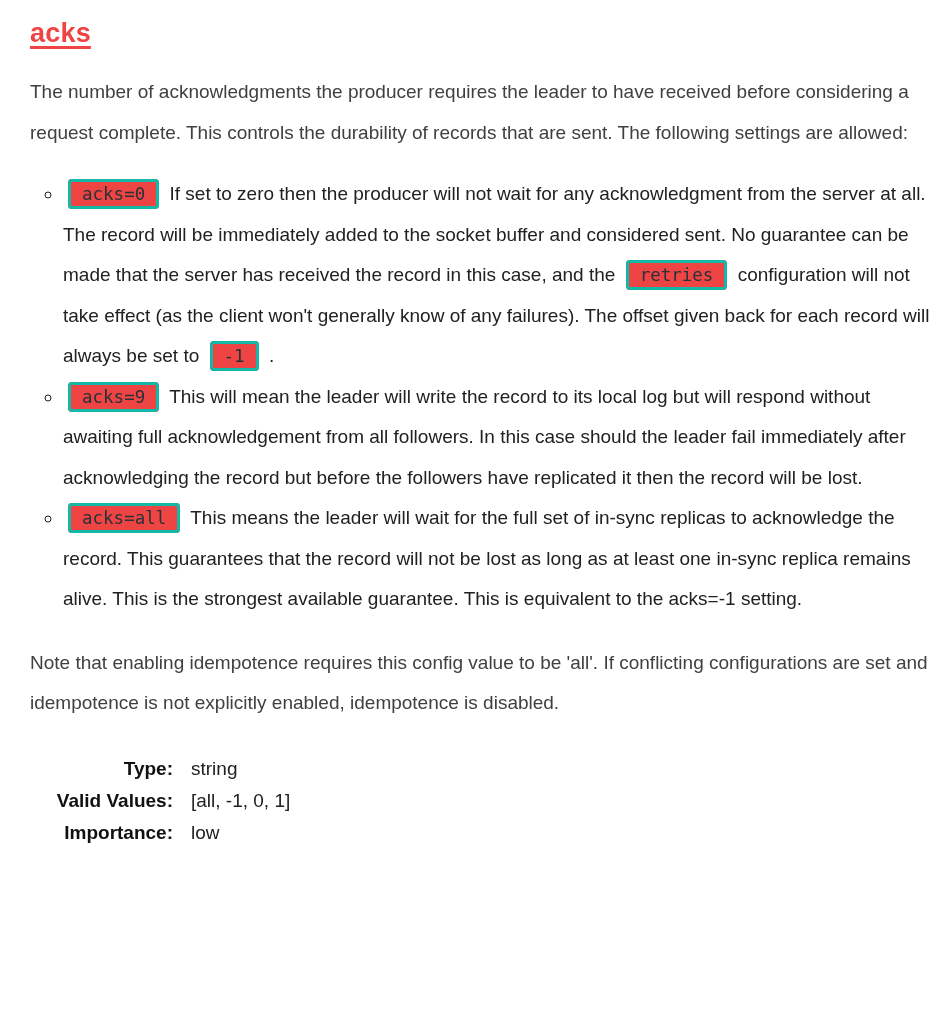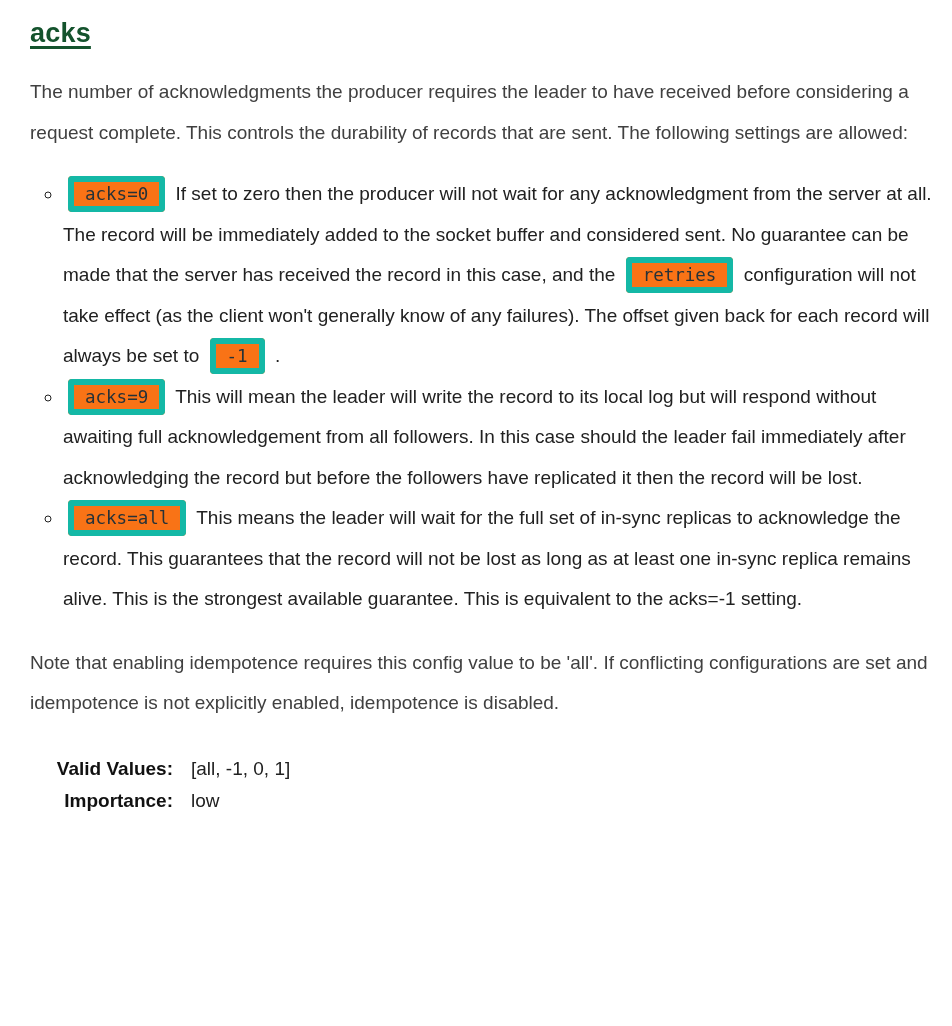--- a/index.html
+++ b/index.html
@@ -9,21 +9,21 @@
     height: 1026px;
     background: #ffffff;
     color: #212121;
     font-family: "Liberation Sans", "DejaVu Sans", sans-serif;
     padding: 4px 16px 0 30px;
     overflow: hidden;
   }
   .page-title {
     font-size: 27px;
     font-weight: 700;
-    color: #14532d;
+    color: #ef4444;
     text-decoration: underline;
     text-decoration-thickness: 2.5px;
     text-underline-offset: 4px;
     margin: 14px 0 0 0;
     display: inline-block;
     letter-spacing: 0.2px;
   }
   p.body-text {
     font-size: 19px;
     line-height: 40.5px;
@@ -37,22 +37,22 @@
   }
   ul.settings-list li {
     font-size: 19px;
     line-height: 40.5px;
     color: #212121;
     padding-left: 0px;
   }
   code.inline-code {
     font-family: "DejaVu Sans Mono", "Liberation Mono", monospace;
     font-size: 17.5px;
-    background: #f97316;
-    border: 6px solid #14b8a6;
+    background: #ef4444;
+    border: 3px solid #14b8a6;
     border-radius: 4px;
     padding: 2px 11px;
     margin: 0 5px;
     color: #263238;
     white-space: nowrap;
   }
   .meta-table {
     margin-top: 29px;
     border-collapse: collapse;
   }
@@ -88,20 +88,24 @@
   <li><code class="inline-code">acks=0</code> If set to zero then the producer will not wait for any acknowledgment from the server at all. The record will be immediately added to the socket buffer and considered sent. No guarantee can be made that the server has received the record in this case, and the <code class="inline-code">retries</code> configuration will not take effect (as the client won't generally know of any failures). The offset given back for each record will always be set to <code class="inline-code">-1</code> .</li>
   <li><code class="inline-code">acks=9</code> This will mean the leader will write the record to its local log but will respond without awaiting full acknowledgement from all followers. In this case should the leader fail immediately after acknowledging the record but before the followers have replicated it then the record will be lost.</li>
   <li><code class="inline-code">acks=all</code> This means the leader will wait for the full set of in-sync replicas to acknowledge the record. This guarantees that the record will not be lost as long as at least one in-sync replica remains alive. This is the strongest available guarantee. This is equivalent to the acks=-1 setting.</li>
 </ul>
 
 <p class="body-text">Note that enabling idempotence requires this config value to be 'all'. If conflicting configurations are set and idempotence is not explicitly enabled, idempotence is disabled.</p>
 
 <table class="meta-table">
   <tbody>
     <tr>
+      <td class="meta-label">Type:</td>
+      <td class="meta-value">string</td>
+    </tr>
+    <tr>
       <td class="meta-label">Valid Values:</td>
       <td class="meta-value">[all, -1, 0, 1]</td>
     </tr>
     <tr>
       <td class="meta-label">Importance:</td>
       <td class="meta-value">low</td>
     </tr>
   </tbody>
 </table>
 

